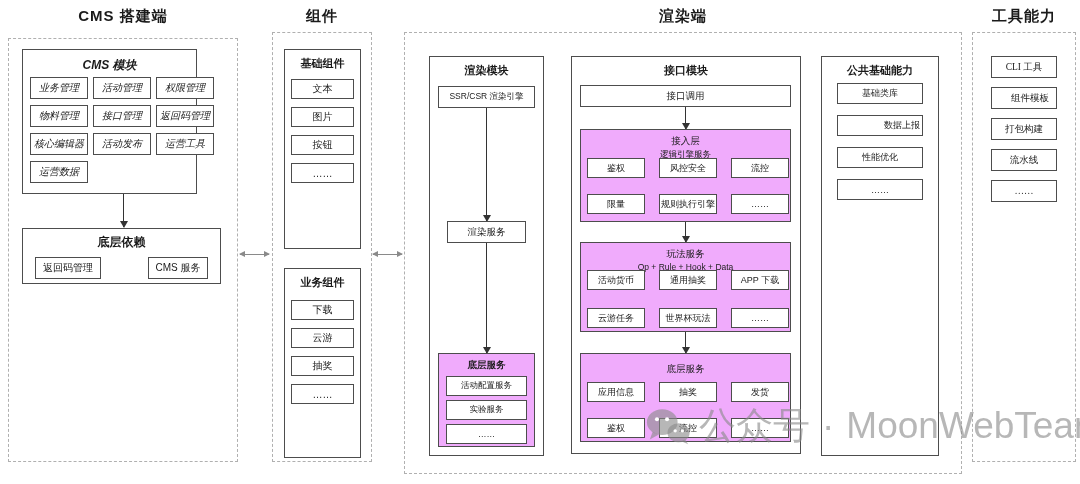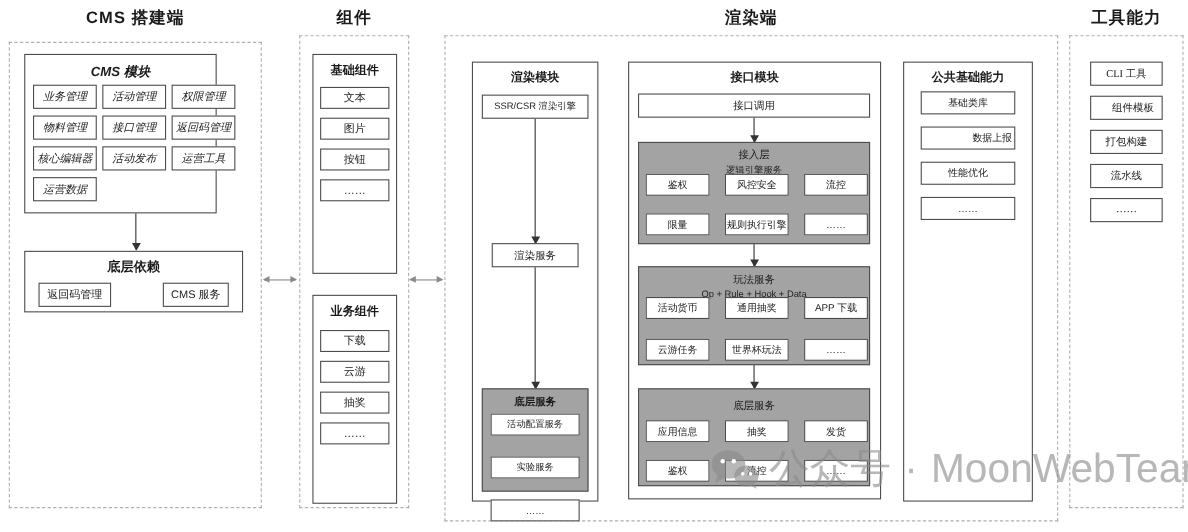--- a/index.html
+++ b/index.html
@@ -3,21 +3,21 @@
 <meta charset="utf-8">
 <style>
   html,body { margin:0; padding:0; background:#fff; }
   .canvas {
     position:relative; width:1080px; height:484px; background:#fff;
     font-family:"Liberation Sans","DejaVu Sans",sans-serif; color:#1a1a1a; overflow:hidden;border-radius:18px;
   }
   .sec-title { position:absolute; font-size:15px; font-weight:bold; text-align:center; letter-spacing:1px; }
   .dashed { position:absolute; border:1px dashed #b0b0b0; box-sizing:border-box; }
   .obox { position:absolute; border:1.5px solid #4d4d4d; background:#fff; box-sizing:border-box; }
-  .gbox { position:absolute; border:1.5px solid #4d4d4d; background:#a3a3a3; box-sizing:border-box; }
+  .gbox { position:absolute; border:1.5px solid #4d4d4d; background:#f0abfc; box-sizing:border-box; }
   .btitle { text-align:center; font-weight:bold; font-size:12px; padding-top:7px; }
   .btitle.small { font-size:11px; padding-top:6px; }
   .gtitle { text-align:center; font-size:9.5px; font-weight:bold; padding-top:5px; }
   .gsub { text-align:center; font-size:8.5px; padding-top:1px; color:#222; }
   .cell {
     border:1px solid #4d4d4d; background:#fff; box-sizing:border-box;
     display:flex; align-items:center; justify-content:center;
     font-size:10px; white-space:nowrap; overflow:hidden;
   }
   .grid { position:absolute; display:grid; }
@@ -112,21 +112,21 @@
   <div class="dashed" style="left:404px; top:32px; width:558px; height:442px;">
 
     <div class="obox" style="left:24px; top:23px; width:115px; height:400px;">
       <div class="btitle small">渲染模块</div>
       <div class="cell" style="position:absolute; left:8px; top:29px; width:97px; height:22px; font-size:8.5px;">SSR/CSR 渲染引擎</div>
       <div class="v-arrow" style="left:56px; top:51px; height:113px;"></div>
       <div class="cell" style="position:absolute; left:17px; top:164px; width:79px; height:22px; font-size:9.5px;">渲染服务</div>
       <div class="v-arrow" style="left:56px; top:186px; height:110px;"></div>
       <div class="gbox" style="left:8px; top:296px; width:97px; height:94px;">
         <div class="gtitle">底层服务</div>
-        <div class="vstack" style="left:7px; top:22px; width:81px; gap:19px;">
+        <div class="vstack" style="left:7px; top:22px; width:81px; gap:4px;">
           <div class="cell" style="height:20px; font-size:8.5px;">活动配置服务</div>
           <div class="cell" style="height:20px; font-size:8.5px;">实验服务</div>
           <div class="cell" style="height:20px; font-size:8.5px;">……</div>
         </div>
       </div>
     </div>
 
     <div class="obox" style="left:166px; top:23px; width:230px; height:398px;">
       <div class="btitle small">接口模块</div>
       <div class="cell" style="position:absolute; left:8px; top:28px; width:211px; height:22px; font-size:9.5px;">接口调用</div>

